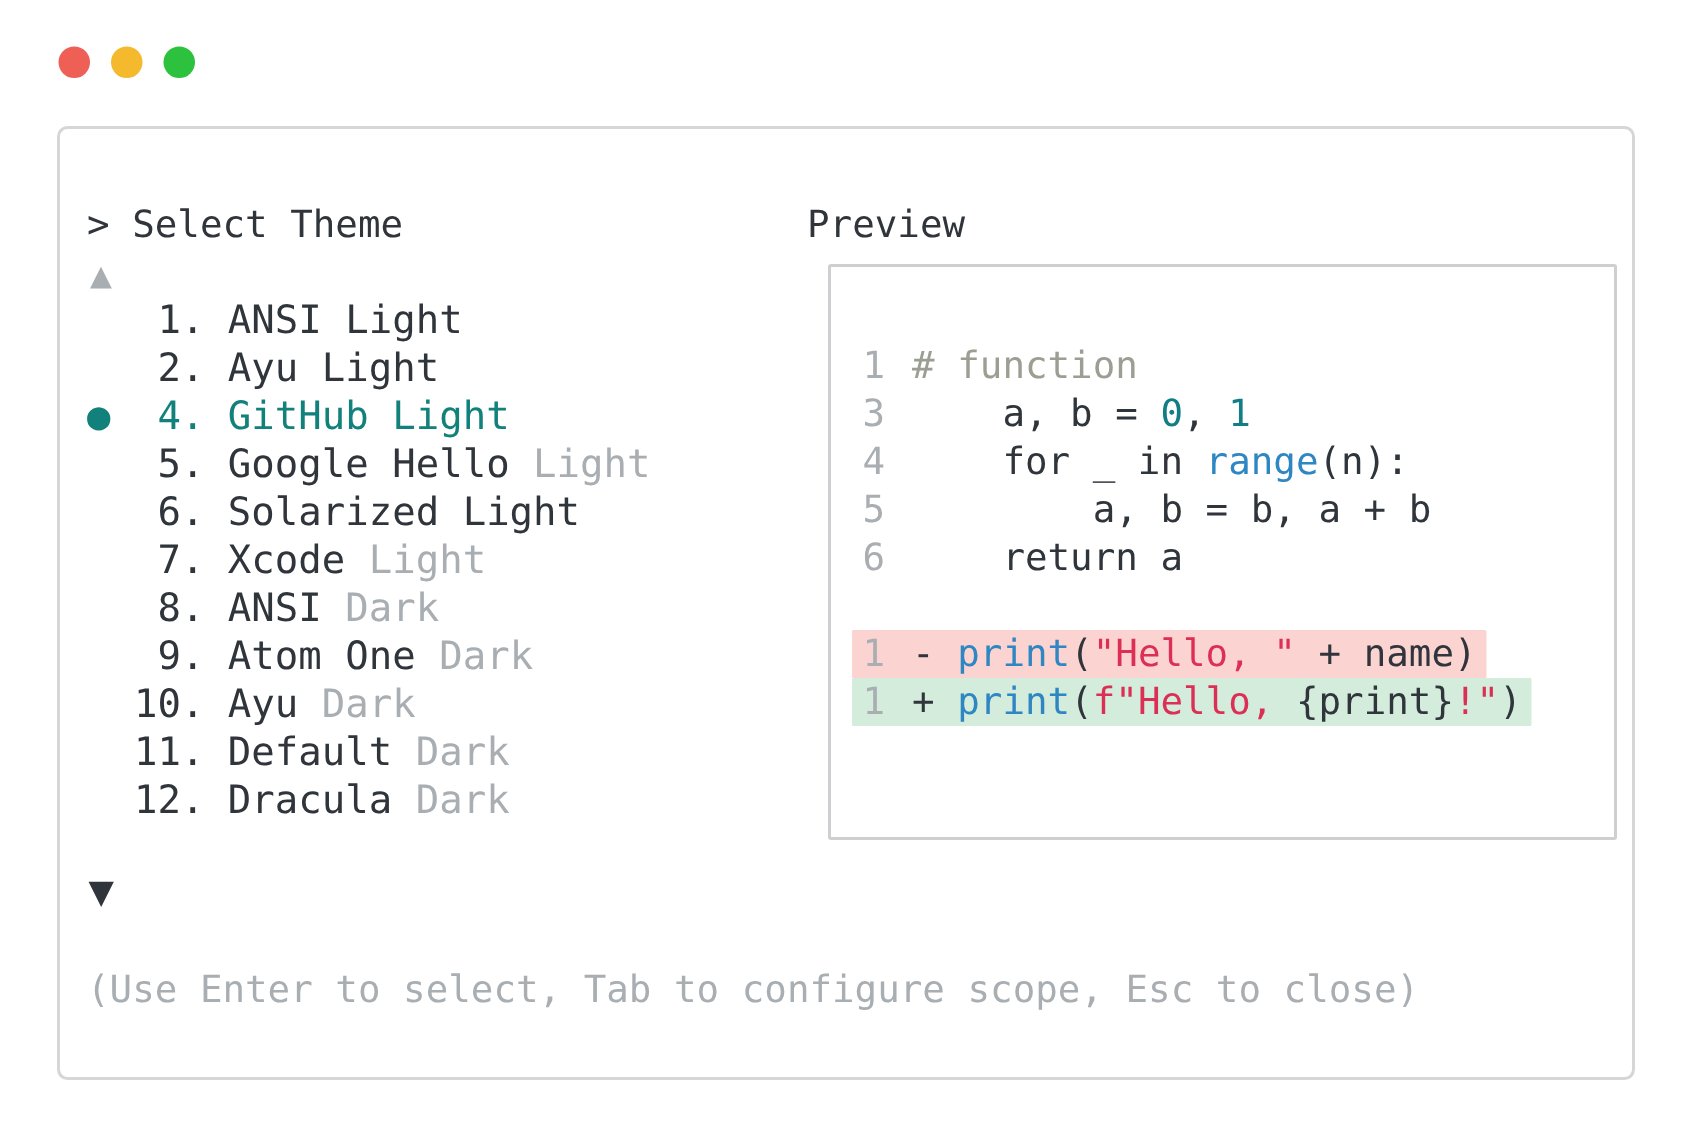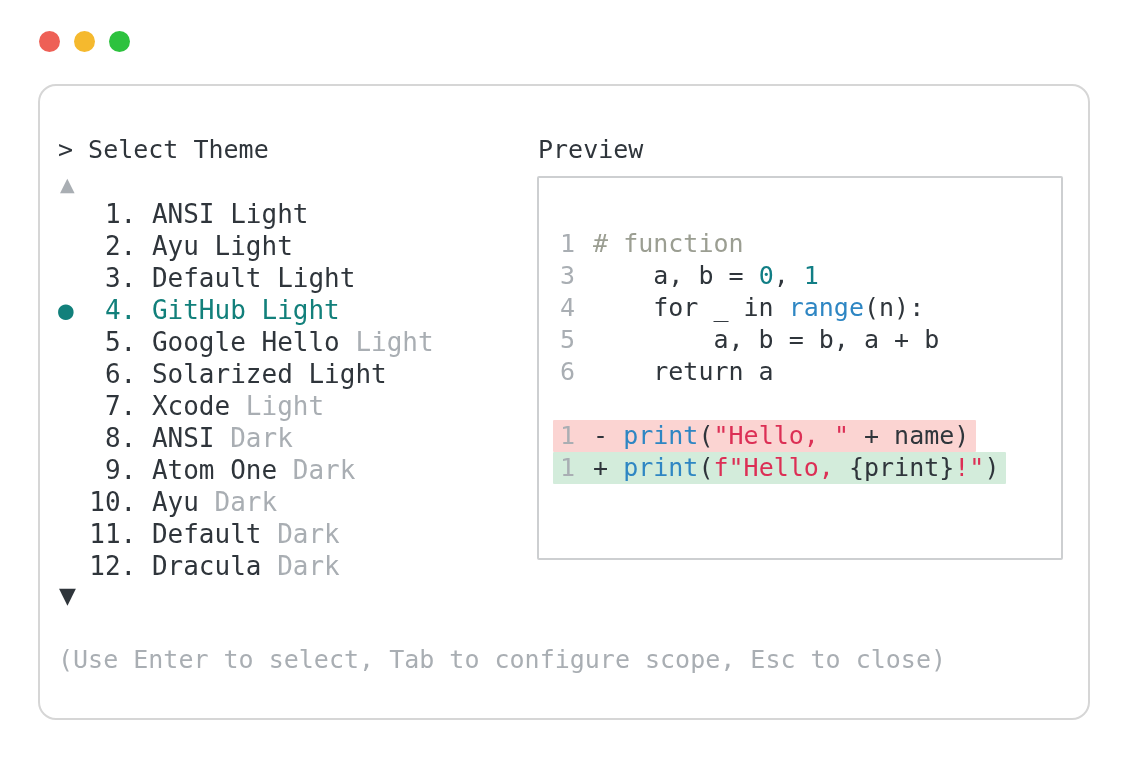--- a/index.html
+++ b/index.html
@@ -16,41 +16,41 @@
        font-family:"DejaVu Sans Mono","Liberation Mono",monospace;color:var(--text);}
   .mono{font-family:"DejaVu Sans Mono","Liberation Mono",monospace;white-space:pre;}
 
   .traffic-lights{position:absolute;left:39px;top:31px;display:flex;gap:14px;}
   .light{width:21px;height:21px;border-radius:50%;display:inline-block;}
   .light.red{background:var(--traffic-red);}
   .light.yellow{background:var(--traffic-yellow);}
   .light.green{background:var(--traffic-green);}
 
   .window{position:absolute;left:38px;top:84px;width:1052px;height:636px;
-          background:#ffffff;border:2px solid var(--border);border-radius:18px;}
+          background:#ffffff;border:2px solid var(--border);border-radius:7px;}
 
   .line{font-size:25px;line-height:32px;white-space:pre;}
 
   .prompt{position:absolute;left:18px;top:48px;color:var(--text);}
   .scroll-up{position:absolute;left:20px;top:82px;font-size:19px;line-height:32px;
              color:var(--muted);font-family:"DejaVu Sans",sans-serif;cursor:default;}
   .scroll-down{position:absolute;left:19px;top:494px;font-size:22px;line-height:32px;
              color:var(--text);font-family:"DejaVu Sans",sans-serif;cursor:default;}
 
   .theme-list{position:absolute;left:18px;top:112px;}
   .theme-row{font-size:26px;line-height:32px;white-space:pre;cursor:pointer;}
   .theme-row .bullet{display:inline-block;width:2ch;color:var(--accent-teal);}
   .theme-row .num{display:inline-block;width:3ch;text-align:right;}
   .theme-row.selected .num,.theme-row.selected .name,.theme-row.selected .suffix{color:var(--accent-teal);}
   .theme-row .suffix{color:var(--muted);}
 
   .hint{position:absolute;left:18px;top:558px;color:var(--muted);text-align:right;}
 
   .preview-label{position:absolute;left:498px;top:48px;color:var(--text);}
-  .preview-box{position:absolute;left:497px;top:90px;width:526px;height:384px;
+  .preview-box{position:absolute;left:512px;top:90px;width:526px;height:384px;
                background:#ffffff;border:2px solid var(--preview-border);border-radius:2px;}
   .code{padding:50px 0 0 21px;}
   .code-line{font-size:25px;line-height:32px;white-space:pre;height:32px;}
   .ln{display:inline-block;width:1ch;text-align:right;color:var(--muted);margin-right:18px;}
   .hl{display:inline-block;padding:0 7px;margin-left:-7px;border-radius:1px;}
   .hl.removed{background:var(--diff-del-bg);}
   .hl.added{background:var(--diff-add-bg);}
   .tk-plain{color:var(--text);}
   .tk-comment{color:var(--comment);}
   .tk-function{color:var(--function-red);}
@@ -66,21 +66,20 @@
   <span class="light yellow"></span>
   <span class="light green"></span>
 </div>
 
 <div class="window">
   <div class="prompt line mono">&gt; Select Theme</div>
   <div class="scroll-up">▲</div>
   <div class="theme-list" id="theme-list">
       <div class="theme-row mono"><span class="bullet">  </span><span class="num"> 1.</span><span class="name"> ANSI Light</span></div>
       <div class="theme-row mono"><span class="bullet">  </span><span class="num"> 2.</span><span class="name"> Ayu Light</span></div>
-      <div class="theme-row mono"><span class="bullet">  </span><span class="num"> 3.</span><span class="name"> Default Light</span></div>
       <div class="theme-row mono selected"><span class="bullet">● </span><span class="num"> 4.</span><span class="name"> GitHub Light</span></div>
       <div class="theme-row mono"><span class="bullet">  </span><span class="num"> 5.</span><span class="name"> Google Hello</span><span class="suffix"> Light</span></div>
       <div class="theme-row mono"><span class="bullet">  </span><span class="num"> 6.</span><span class="name"> Solarized Light</span></div>
       <div class="theme-row mono"><span class="bullet">  </span><span class="num"> 7.</span><span class="name"> Xcode</span><span class="suffix"> Light</span></div>
       <div class="theme-row mono"><span class="bullet">  </span><span class="num"> 8.</span><span class="name"> ANSI</span><span class="suffix"> Dark</span></div>
       <div class="theme-row mono"><span class="bullet">  </span><span class="num"> 9.</span><span class="name"> Atom One</span><span class="suffix"> Dark</span></div>
       <div class="theme-row mono"><span class="bullet">  </span><span class="num">10.</span><span class="name"> Ayu</span><span class="suffix"> Dark</span></div>
       <div class="theme-row mono"><span class="bullet">  </span><span class="num">11.</span><span class="name"> Default</span><span class="suffix"> Dark</span></div>
       <div class="theme-row mono"><span class="bullet">  </span><span class="num">12.</span><span class="name"> Dracula</span><span class="suffix"> Dark</span></div>
     </div>

